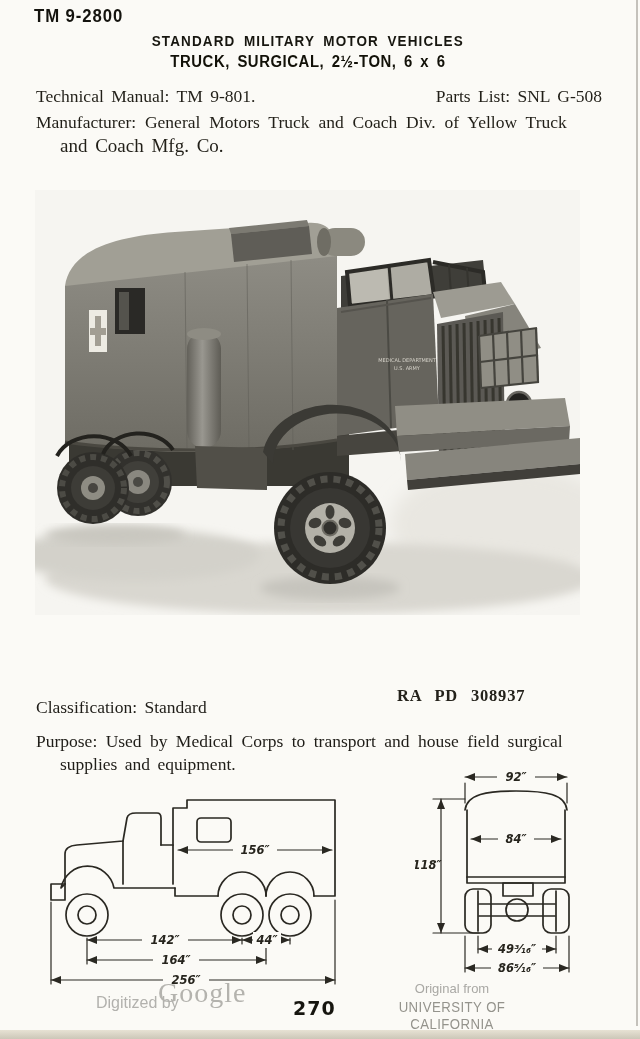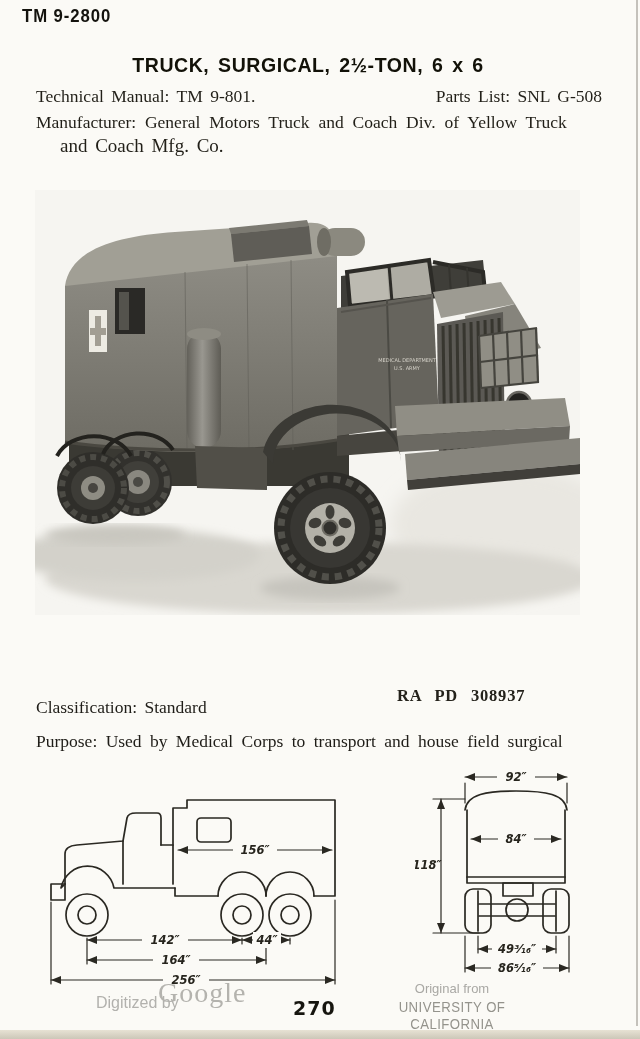--- a/index.html
+++ b/index.html
@@ -4,31 +4,31 @@
 <style>
   html,body{margin:0;padding:0;background:#777;}
   .page{
     position:relative;width:640px;height:1039px;margin:0 auto;
     background:#fbfaf6;overflow:hidden;
     font-family:"Liberation Serif",serif;color:#1f1d18;
   }
   .abs{position:absolute;}
   
   .tm-number{
-    left:22px;top:6px;font-family:"Liberation Sans",sans-serif;
+    left:34px;top:6px;font-family:"Liberation Sans",sans-serif;
     font-weight:bold;font-size:18px;letter-spacing:1px;color:#14130e;
   }
   .center-col{left:0;width:616px;text-align:center;}
   .series-title{
     top:33px;font-family:"Liberation Sans",sans-serif;font-weight:bold;
     font-size:14.5px;letter-spacing:1.2px;word-spacing:4px;color:#17160f;
   }
   .vehicle-title{
     top:53px;font-family:"Liberation Sans",sans-serif;font-weight:bold;
-    font-size:21px;letter-spacing:.6px;word-spacing:3px;color:#121108;
+    font-size:16px;letter-spacing:.6px;word-spacing:3px;color:#121108;
   }
   .cond{display:inline-block;transform:scaleX(.93);transform-origin:center;}
   .refs-row{
     left:36px;top:86px;width:566px;display:flex;justify-content:space-between;
     font-size:17.5px;word-spacing:3px;color:#211f18;
   }
   .mfr1{left:36px;top:112px;font-size:17.5px;word-spacing:4.5px;color:#211f18;}
   .mfr2{left:60px;top:135px;font-size:19px;word-spacing:3px;color:#211f18;}
   
   .bleed span{
@@ -71,20 +71,23 @@
   .bottom-strip{left:0;top:1030px;width:640px;height:9px;
     background:linear-gradient(#e7e2d4,#ccc7b8);}
 </style>
 </head>
 <body>
 
 <div class="page">
 
   <div class="abs tm-number">
     <span class="cond" style="transform-origin:left center">TM 9-2800</span>
+  </div>
+  <div class="abs center-col series-title">
+    <span class="cond">STANDARD MILITARY MOTOR VEHICLES</span>
   </div>
   <div class="abs center-col vehicle-title">
     <span class="cond">TRUCK, SURGICAL, 2½-TON, 6 x 6</span>
   </div>
   <div class="abs refs-row">
     <span>Technical Manual:  TM 9-801.</span>
     <span>Parts List:  SNL G-508</span>
   </div>
   <div class="abs mfr1">Manufacturer:  General Motors Truck and Coach Div. of Yellow Truck</div>
   <div class="abs mfr2">and Coach Mfg. Co.</div>
@@ -263,20 +266,21 @@
         <ellipse cx="280" cy="333" rx="6.5" ry="5" transform="rotate(-18 280 333)"></ellipse>
       </g>
       <circle cx="295" cy="338" r="7.5" fill="#32312d" stroke="#6e6c64" stroke-width="2"></circle>
     </g>
   </svg>
 
   <div class="abs caption">RA PD 308937</div>
 
   <div class="abs classification">Classification:  Standard</div>
   <div class="abs purpose1">Purpose:  Used by Medical Corps to transport and house field surgical</div>
+  <div class="abs purpose2">supplies and equipment.</div>
 
   <svg class="diagram side-view" width="330" height="200" viewBox="0 0 330 200">
     <g class="ln">
 
       <rect x="16" y="96" width="14" height="16"></rect>
       <path d="M30,96 L30,66 Q30,58 42,57 L88,53 L92,30 Q93,25 101,25 L122,25 Q126,25 126,30 L126,57"></path>
       <path d="M88,53 L88,96"></path>
 
       <path d="M30,96 L26,100 A27,27 0 0 1 79,100 L140,100"></path>
 

